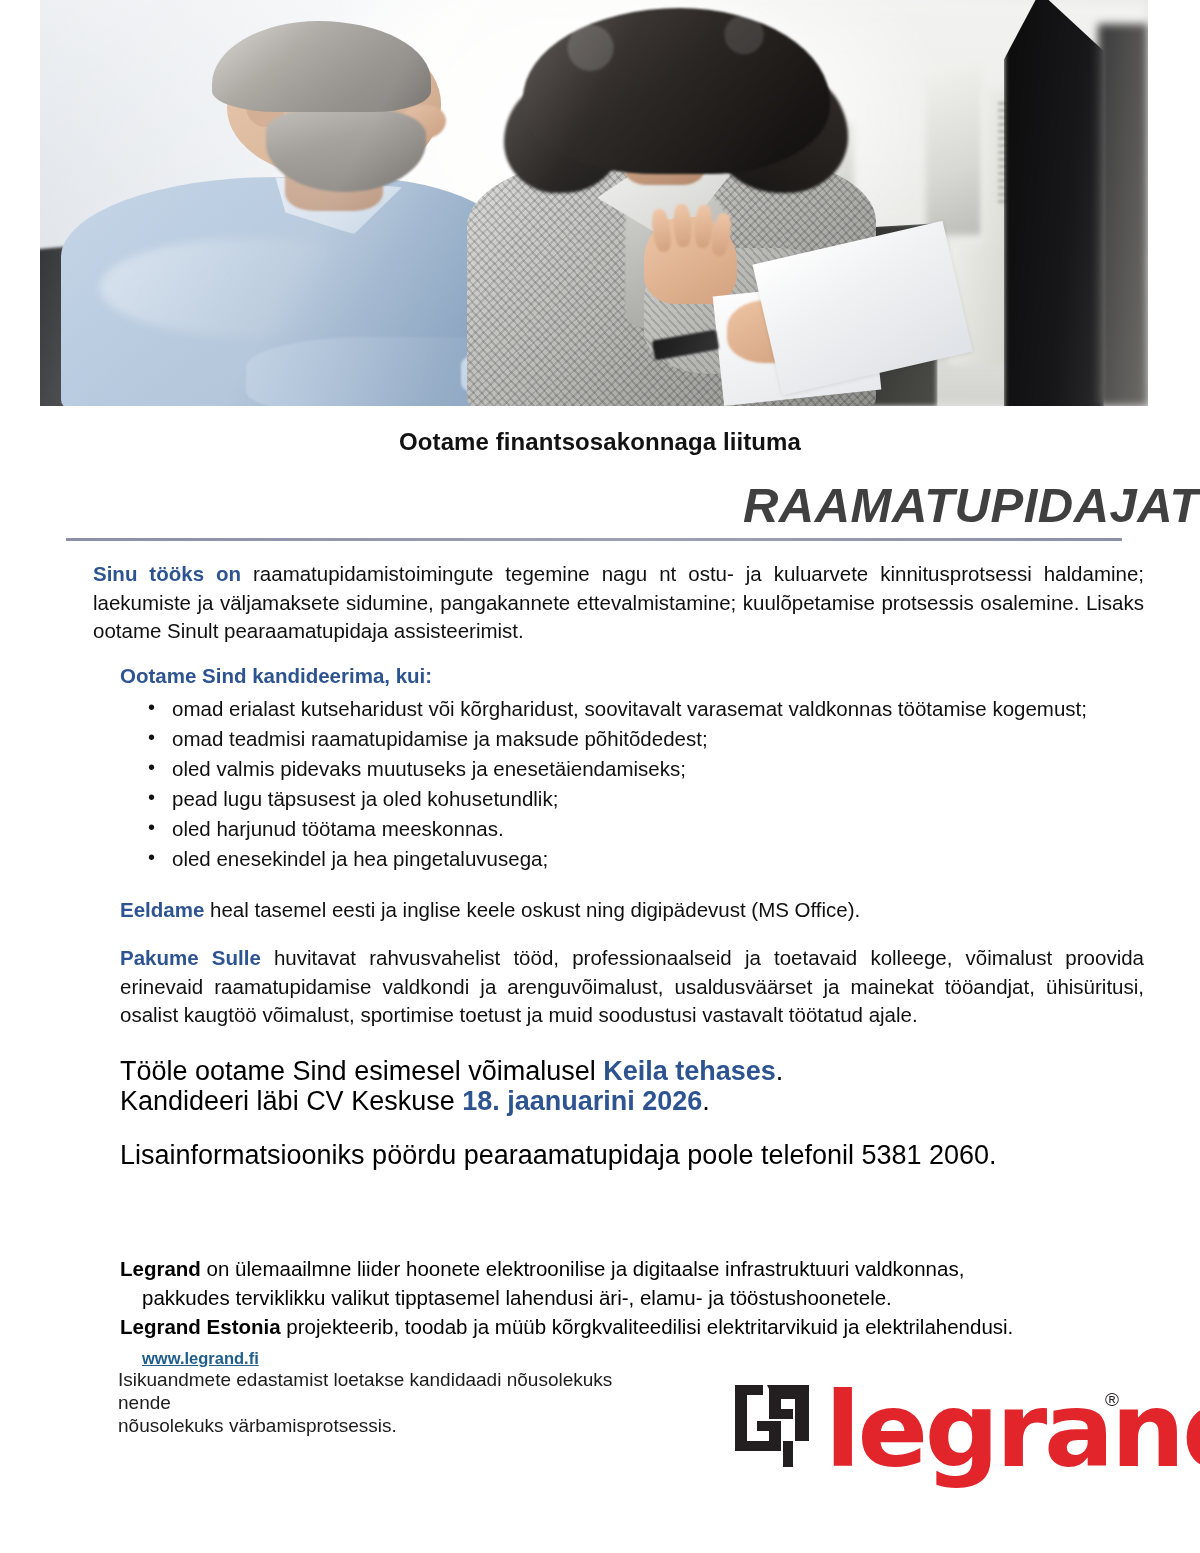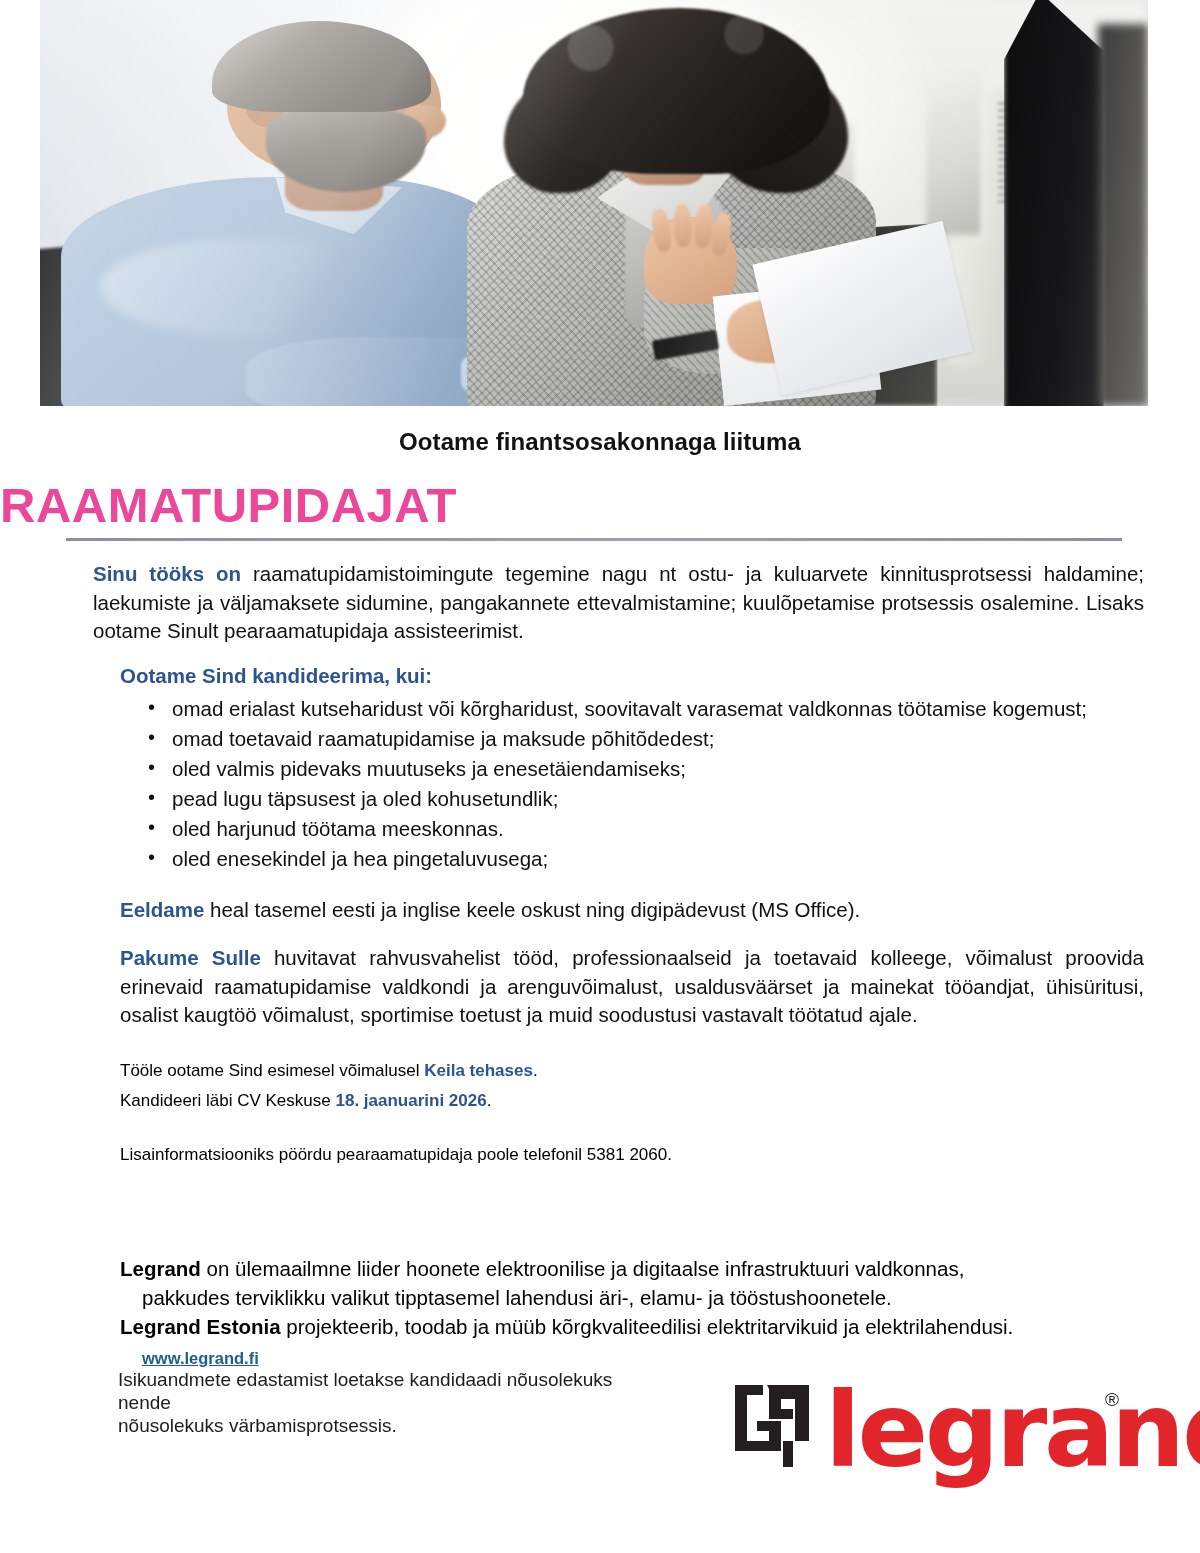--- a/index.html
+++ b/index.html
@@ -518,25 +518,26 @@
     text-align: center;
     font-size: 24px;
     font-weight: bold;
     color: #121212;
     letter-spacing: 0.1px;
   }
   .job-title {
     position: absolute;
     left: 0; right: 0;
     top: 477px;
-    text-align: left;
+    text-align: right;
     font-size: 49px;
     font-weight: bold;
-    color: #ec4899;
+    color: #404040;
     letter-spacing: 0.5px;
+    font-style: italic;
   }
   .rule {
     position: absolute;
     left: 66px;
     top: 538px;
     width: 1056px;
     height: 3px;
     background: linear-gradient(90deg, #8b8fa8 0%, #9ea1b6 55%, #8b8fa8 100%);
   }
 
@@ -592,21 +593,21 @@
 
   .para-indent {
     padding: 0 56px 0 120px;
   }
   .gap-a { height: 22px; }
   .gap-b { height: 20px; }
   .gap-c { height: 26px; }
   .gap-d { height: 24px; }
   .gap-e { height: 40px; }
 
-  .closing { padding: 0 56px 0 120px; font-size: 17px; line-height: 30px; }
+  .closing { padding: 0 56px 0 120px; font-size: 27px; line-height: 30px; }
   .legrand-blk { padding: 0 56px 0 120px; font-size: 20.5px; line-height: 29px; margin-top: 44px; }
   .legrand-blk b { font-weight: bold; }
   .legrand-blk .ind { display: block; padding-left: 22px; }
   .weblink {
     display: inline-block;
     margin-left: 22px;
     margin-top: 3px;
     font-size: 16.5px;
     color: #1f5d8c;
     text-decoration: underline;
@@ -745,21 +746,21 @@
 <div class="rule"></div>
 
 <div class="content">
 
   <p class="para lead"><span class="hl">Sinu tööks on</span><span> raamatupidamistoimingute tegemine nagu nt ostu- ja kuluarvete kinnitusprotsessi haldamine; laekumiste ja väljamaksete sidumine, pangakannete ettevalmistamine; kuulõpetamise protsessis osalemine. Lisaks ootame Sinult pearaamatupidaja assisteerimist.</span></p>
 
   <div class="sub-head">Ootame Sind kandideerima, kui:</div>
 
   <ul class="req">
     <li>omad erialast kutseharidust või kõrgharidust, soovitavalt varasemat valdkonnas töötamise kogemust;</li>
-    <li>omad toetavaid raamatupidamise ja maksude põhitõdedest;</li>
+    <li>omad teadmisi raamatupidamise ja maksude põhitõdedest;</li>
     <li>oled valmis pidevaks muutuseks ja enesetäiendamiseks;</li>
     <li>pead lugu täpsusest ja oled kohusetundlik;</li>
     <li>oled harjunud töötama meeskonnas.</li>
     <li>oled enesekindel ja hea pingetaluvusega;</li>
   </ul>
 
   <div class="gap-a"></div>
 
   <p class="para para-indent"><span class="hl">Eeldame</span><span> heal tasemel eesti ja inglise keele oskust ning digipädevust (MS Office).</span></p>
 

